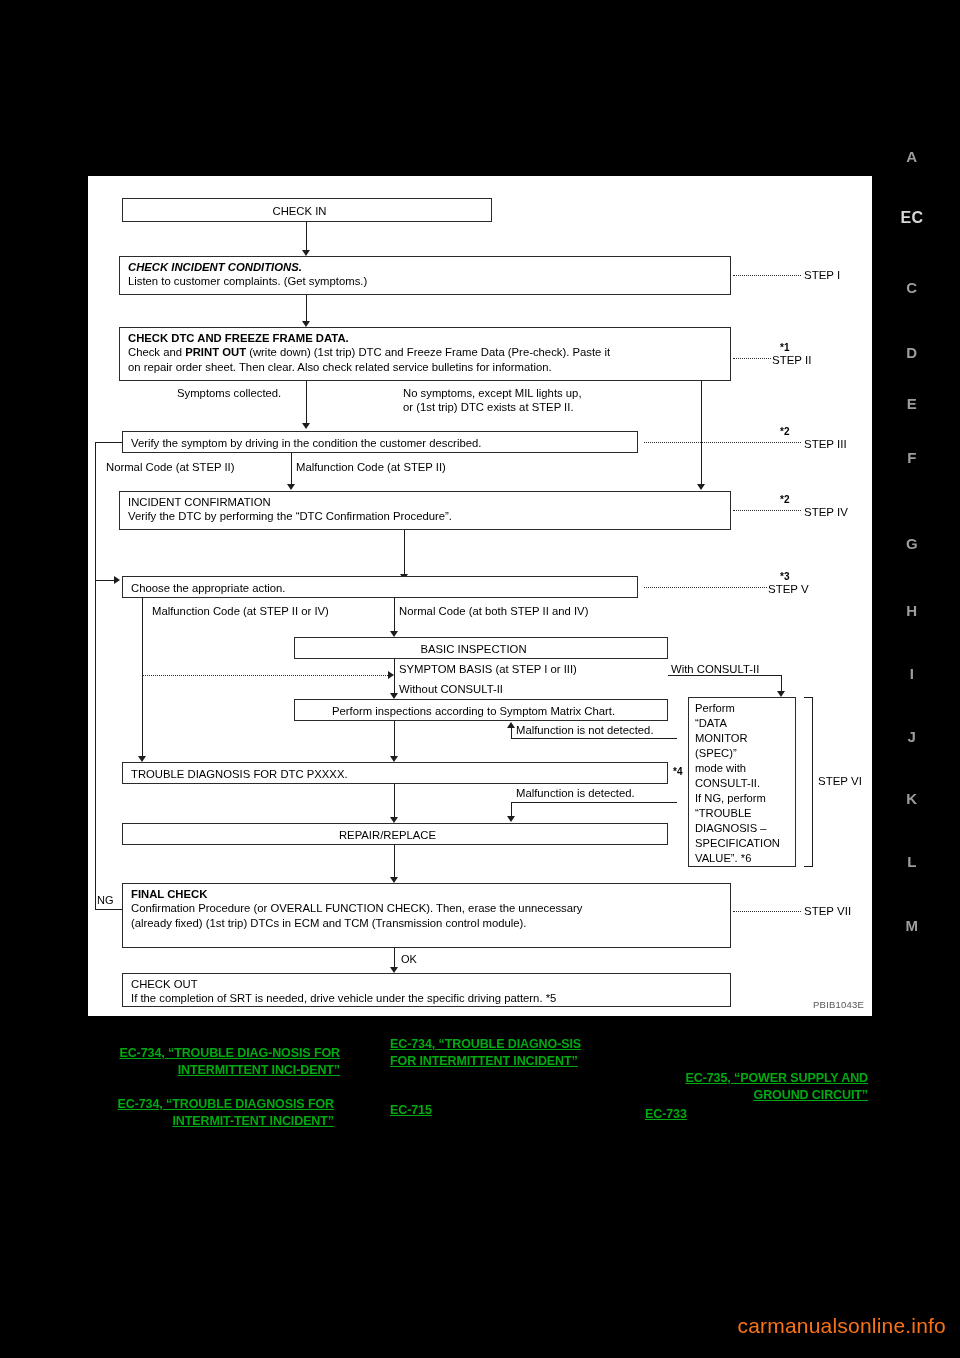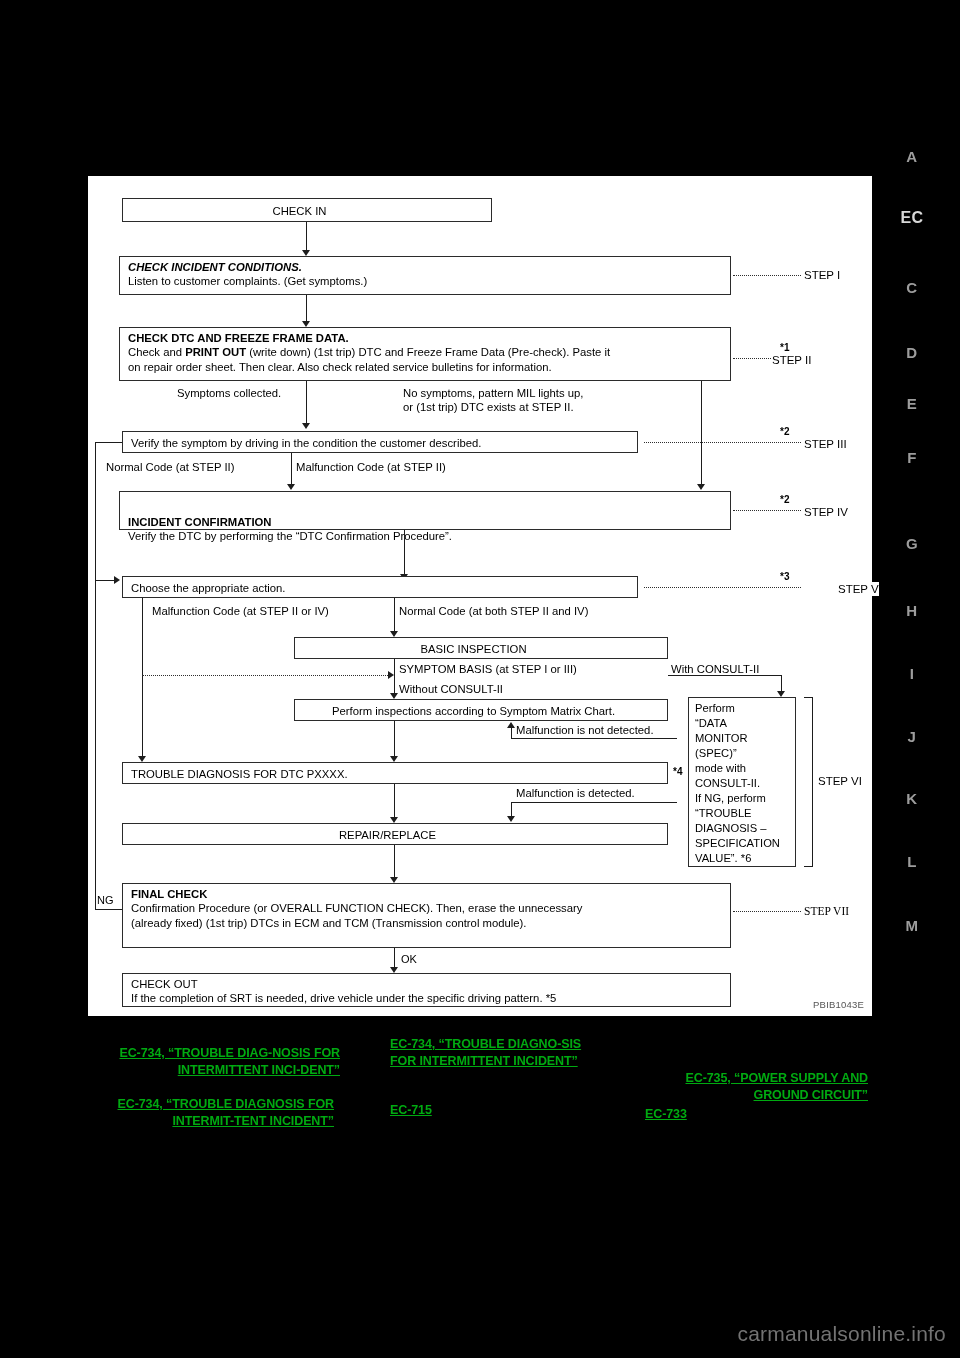--- a/index.html
+++ b/index.html
@@ -123,22 +123,22 @@
     font-size: 12.5px;
     line-height: 17px;
     text-decoration: underline;
     text-underline-offset: 1px;
     letter-spacing: -0.1px;
   }
   .glink.ta-r { text-align: right; }
 
   #footer-watermark {
     position: absolute;
-    right: 14px; bottom: 12px;
-    color: #737373;
+    right: 14px; bottom: 20px;
+    color: #f97316;
     font-size: 21px;
     letter-spacing: .2px;
   }
 </style>
 </head>
 <body>
 
 <div id="tab-column">
   <div class="tab-letter" style="top:148px">A</div>
   <div class="tab-letter ec" style="top:209px">EC</div>
@@ -168,21 +168,21 @@
   <div class="vline" style="left:218px; top:119px; height:28px;"></div>
   <div class="arr-d" style="left:214px; top:145px;"></div>
 
   <div class="box" style="left:31px; top:151px; width:612px; height:54px;">
     <div style="font-weight:bold;">CHECK DTC AND FREEZE FRAME DATA.</div>
     <div><span>Check and </span><b>PRINT OUT</b><span> (write down) (1st trip) DTC and Freeze Frame Data (Pre-check). Paste it</span></div>
     <div>on repair order sheet. Then clear. Also check related service bulletins for information.</div>
   </div>
 
   <div class="lbl" style="left:89px; top:210px;">Symptoms collected.</div>
-  <div class="lbl" style="left:315px; top:210px;">No symptoms, pattern MIL lights up,</div>
+  <div class="lbl" style="left:315px; top:210px;">No symptoms, except MIL lights up,</div>
   <div class="lbl" style="left:315px; top:224px;">or (1st trip) DTC exists at STEP II.</div>
 
   <div class="vline" style="left:218px; top:205px; height:44px;"></div>
   <div class="arr-d" style="left:214px; top:247px;"></div>
 
   <div class="vline" style="left:613px; top:205px; height:105px;"></div>
   <div class="arr-d" style="left:609px; top:308px;"></div>
 
   <div class="box" style="left:34px; top:255px; width:516px; height:22px; line-height:16px;">Verify the symptom by driving in the condition the customer described.</div>
 
@@ -191,21 +191,21 @@
 
   <div class="vline" style="left:7px;  top:266px; height:138px;"></div>
   <div class="hline" style="left:7px;  top:266px; width:27px;"></div>
   <div class="hline" style="left:7px;  top:404px; width:21px;"></div>
   <div class="arr-r" style="left:26px; top:400px;"></div>
 
   <div class="vline" style="left:203px; top:277px; height:33px;"></div>
   <div class="arr-d" style="left:199px; top:308px;"></div>
 
   <div class="box" style="left:31px; top:315px; width:612px; height:39px;">
-    <div style="font-weight:bold;margin-top:20px;">INCIDENT CONFIRMATION</div>
+    <div style="font-weight:normal;">INCIDENT CONFIRMATION</div>
     <div>Verify the DTC by performing the “DTC Confirmation Procedure”.</div>
   </div>
 
   <div class="vline" style="left:316px; top:354px; height:46px;"></div>
   <div class="arr-d" style="left:312px; top:398px;"></div>
 
   <div class="box" style="left:34px; top:400px; width:516px; height:22px; line-height:16px;">Choose the appropriate action.</div>
 
   <div class="lbl" style="left:64px;  top:428px;">Malfunction Code (at STEP II or IV)</div>
   <div class="lbl" style="left:311px; top:428px;">Normal Code (at both STEP II and IV)</div>
@@ -304,26 +304,26 @@
   <div class="dline" style="left:556px; top:266px; width:157px;"></div>
   <div class="sup" style="left:692px; top:250px;">*2</div>
   <div class="lbl step" style="left:716px; top:261px;">STEP III</div>
 
   <div class="dline" style="left:645px; top:334px; width:68px;"></div>
   <div class="sup" style="left:692px; top:318px;">*2</div>
   <div class="lbl step" style="left:716px; top:329px;">STEP IV</div>
 
   <div class="dline" style="left:556px; top:411px; width:157px;"></div>
   <div class="sup" style="left:692px; top:395px;">*3</div>
-  <div class="lbl step" style="left:750px; top:406px;">STEP V</div>
+  <div class="lbl step" style="left:680px; top:406px;">STEP V</div>
 
   <div class="lbl step" style="left:730px; top:598px;">STEP VI</div>
 
   <div class="dline" style="left:645px; top:735px; width:68px;"></div>
-  <div class="lbl step" style="left:716px; top:728px;font-family:Liberation Serif, serif;">STEP VII</div>
+  <div class="lbl step" style="left:716px; top:728px;">STEP VII</div>
 
   <div class="fig-code">PBIB1043E</div>
 </div>
 
 <a class="glink ta-r" href="#" style="left:110px; top:1045px; width:230px;">EC-734, “TROUBLE DIAG-NOSIS FOR INTERMITTENT INCI-DENT”</a>
 
 <a class="glink" href="#" style="left:390px; top:1036px; width:210px;">EC-734, “TROUBLE DIAGNO-SIS FOR INTERMITTENT INCIDENT”</a>
 
 <a class="glink" href="#" style="left:390px; top:1102px; width:90px;">EC-715</a>
 

